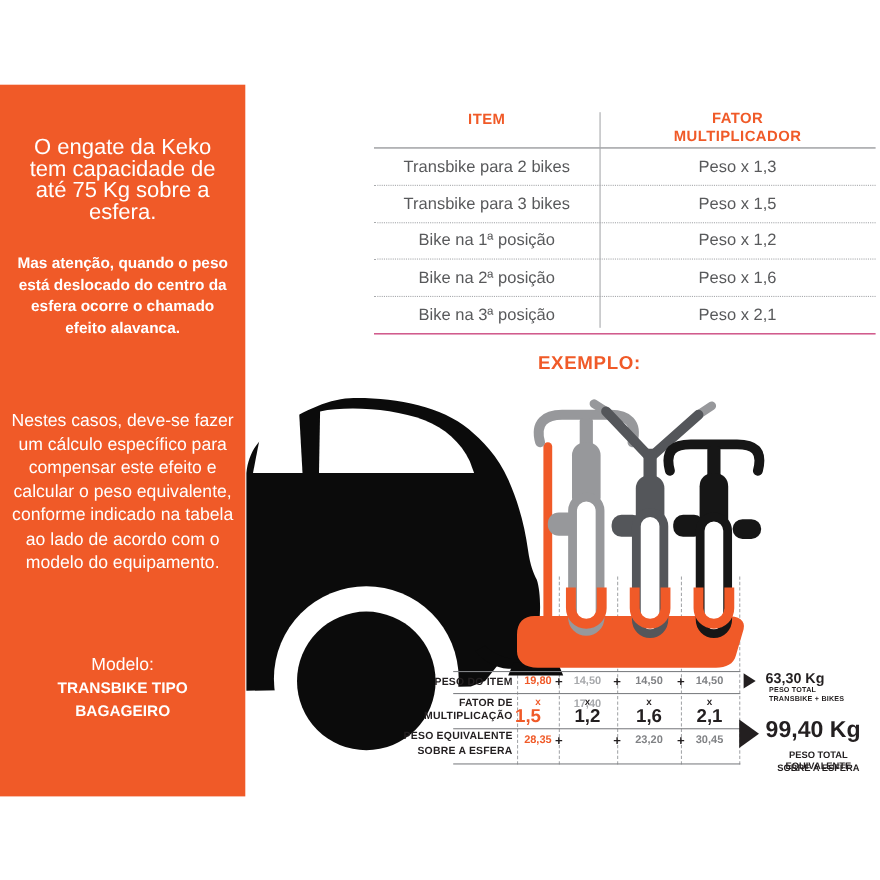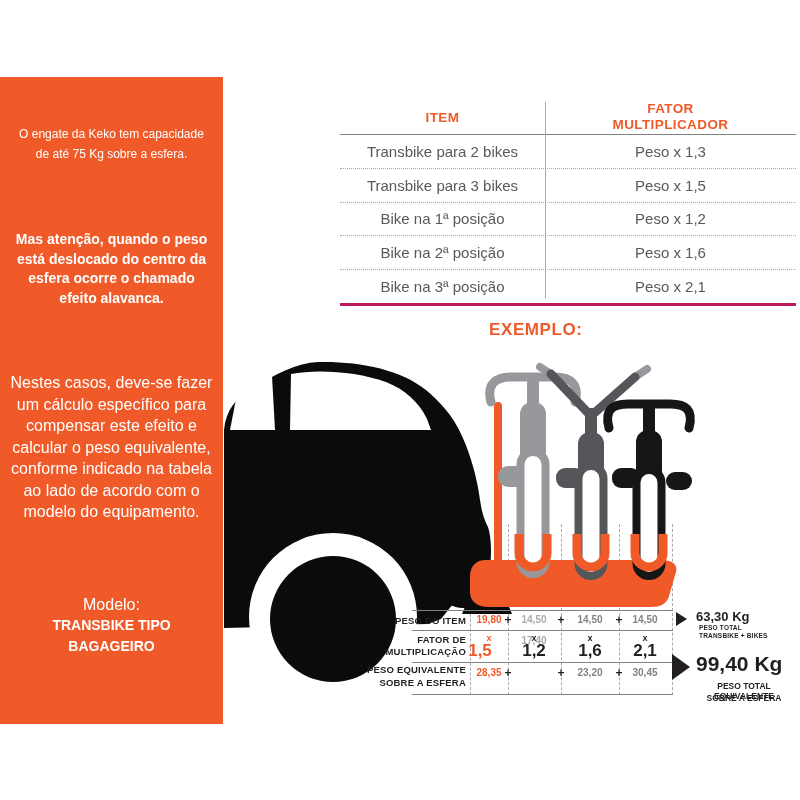--- a/index.html
+++ b/index.html
@@ -3,38 +3,38 @@
 <meta charset="utf-8">
 <style>
   html,body{margin:0;padding:0;background:#fff;}
   .canvas{position:relative;width:800px;height:800px;background:#fff;overflow:hidden;
           font-family:"Liberation Sans",sans-serif;color:#231F20;}
 
   
   .sidebar{position:absolute;left:0;top:77px;width:223px;height:647px;background:#F05A28;
            color:#fff;text-align:center;}
   .sidebar p{position:absolute;left:50%;transform:translateX(-50%);margin:0;}
-  .s-p1{top:48px;width:192px;font-size:12px;line-height:19.5px;}
+  .s-p1{top:48px;width:192px;font-size:20px;line-height:19.5px;}
   .s-p2{top:153px;width:204px;font-size:14px;line-height:19.5px;font-weight:bold;}
   .s-p3{top:295px;width:208px;font-size:16px;line-height:21.5px;}
   .model{position:absolute;left:50%;transform:translateX(-50%);top:517px;width:180px;}
   .model-label{display:block;font-size:16px;line-height:21px;}
   .model-name{display:block;font-size:14px;line-height:21px;font-weight:bold;}
 
   
   .ftable{position:absolute;left:340px;top:100px;width:456px;height:200px;}
   .ft-divider{position:absolute;left:205px;top:2px;width:1px;height:196px;background:#A7A9AC;}
-  .ft-head{display:flex;height:34px;align-items:center;border-bottom:1px solid #808285;}
+  .ft-head{display:flex;height:34px;align-items:flex-start;border-bottom:1px solid #808285;}
   .ft-head .c1{width:205px;text-align:center;}
   .ft-head .c2{width:251px;text-align:center;}
   .ft-head span{color:#F05A28;font-weight:bold;font-size:13.5px;letter-spacing:.4px;line-height:1.15;}
   .ft-head .c2 span{display:inline-block;width:150px;}
   .ft-row{display:flex;height:32.8px;align-items:center;border-bottom:1px dotted #A7A9AC;
           font-size:15px;color:#58595B;}
-  .ft-row:last-child{border-bottom:3px solid #be185d;}
+  .ft-row:last-child{border-bottom:1px solid #be185d;}
   .ft-row .c1{width:205px;text-align:center;}
   .ft-row .c2{width:251px;text-align:center;}
 
   
   .exemplo{position:absolute;left:489px;top:320px;margin:0;font-size:17px;font-weight:bold;
            color:#F05A28;letter-spacing:.6px;}
 
   
   .dash{position:absolute;width:0;border-left:1px dashed #A7A9AC;}
 

